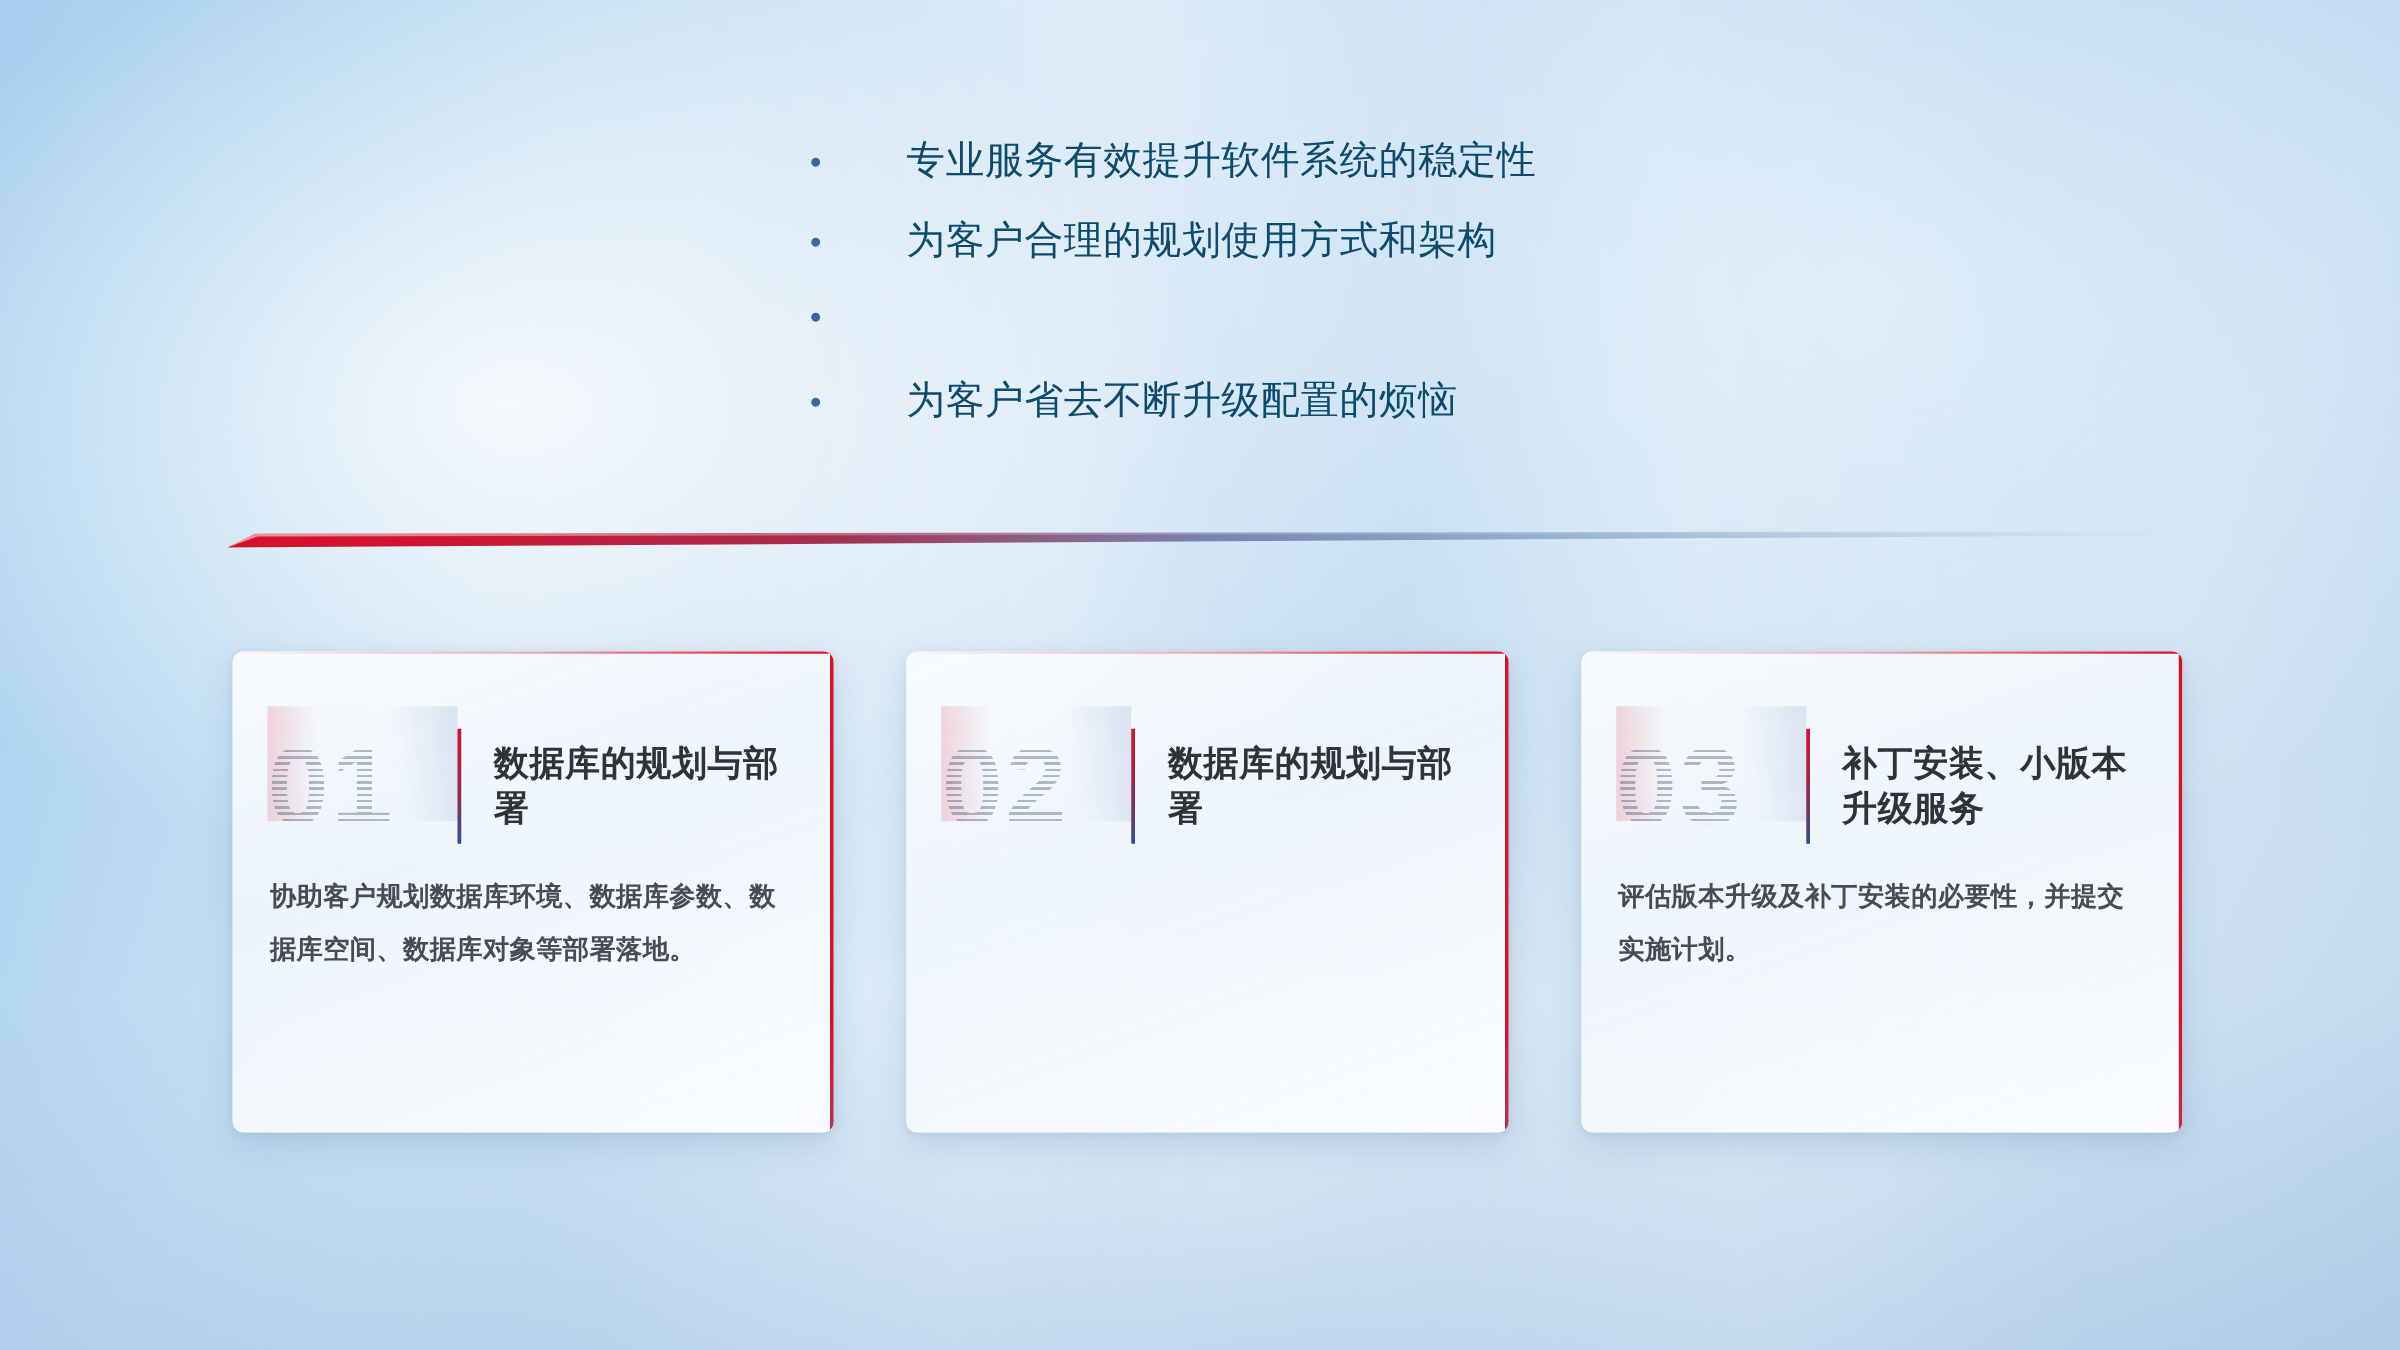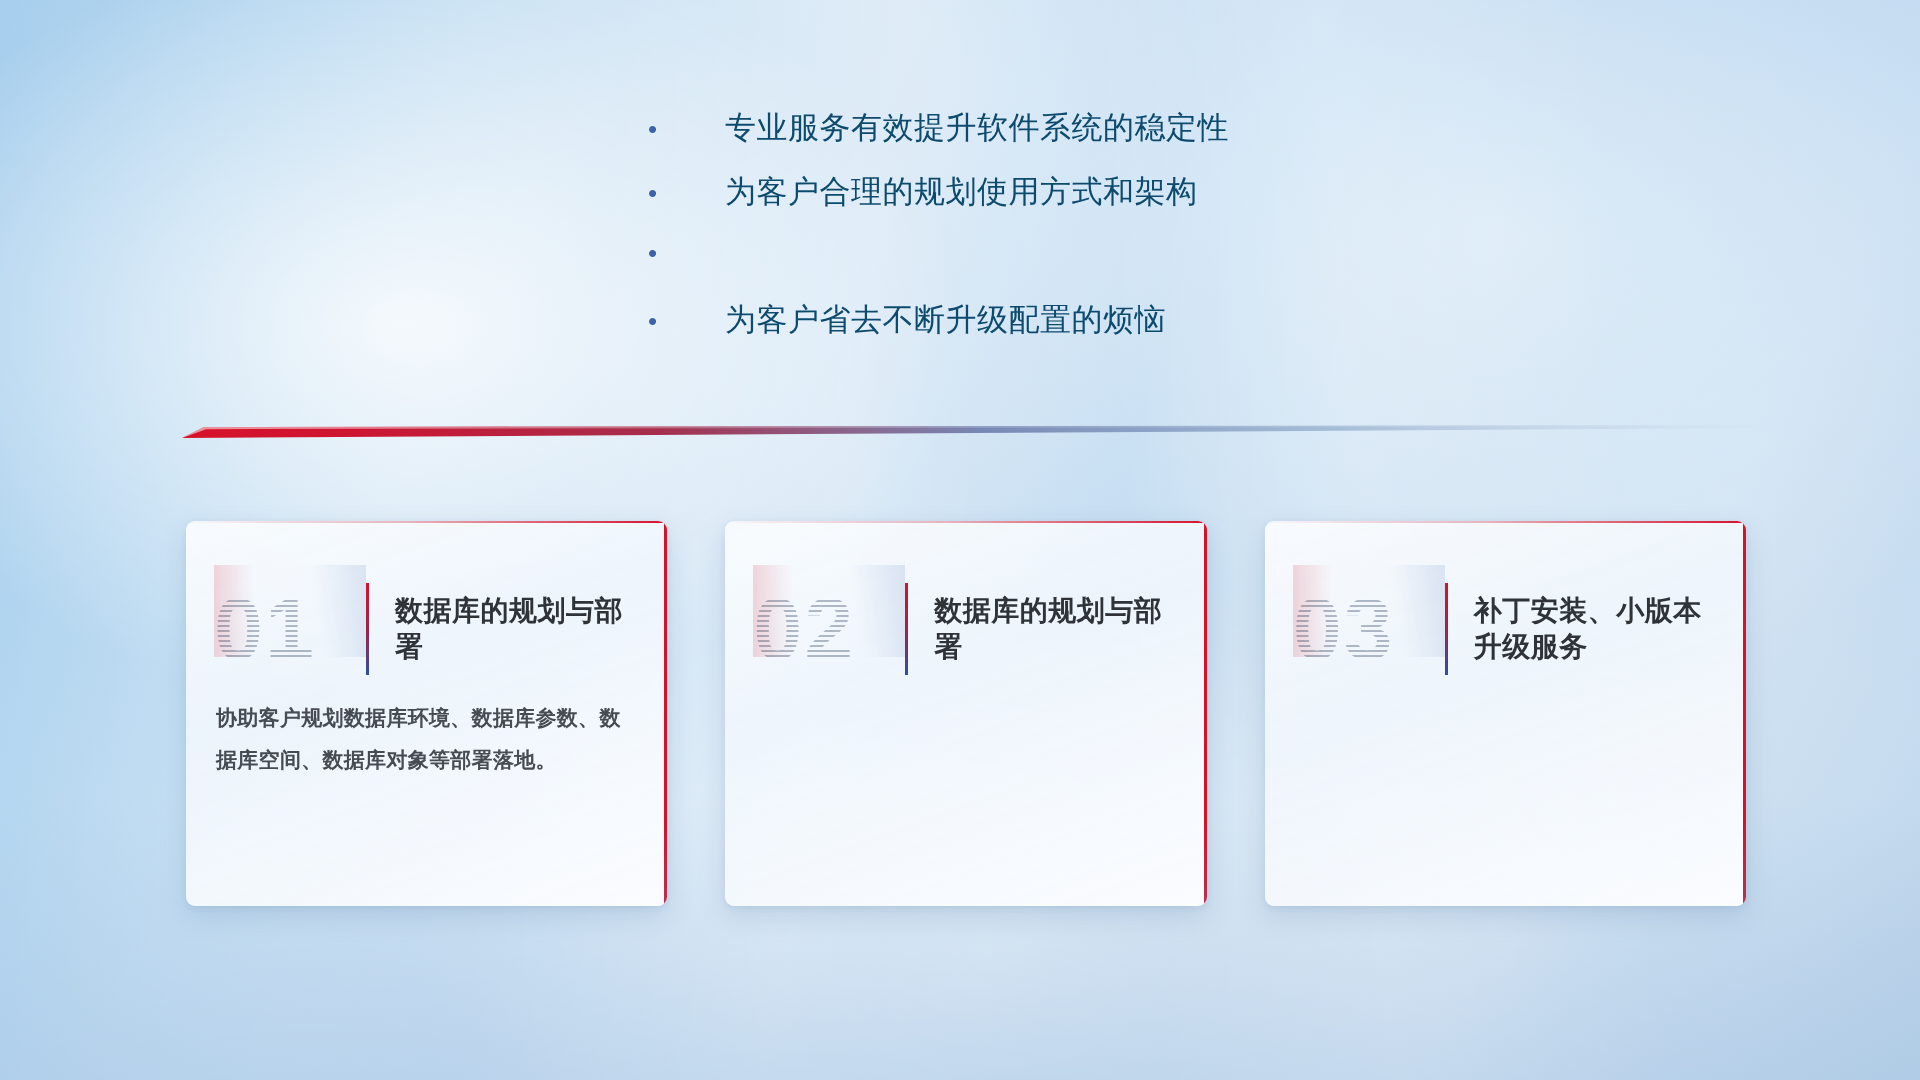--- a/index.html
+++ b/index.html
@@ -268,15 +268,16 @@
     </div>
   </div>
 
   <div class="card">
     <div class="card-head">
       <span class="num">03</span>
       <span class="num-tint"></span>
       <span class="vbar"></span>
       <span class="card-title">补丁安装、小版本升级服务</span>
     </div>
+    <div class="card-body">评估版本升级及补丁安装的必要性，并提交实施计划。</div>
   </div>
 
 </div>
 
 </body></html>

